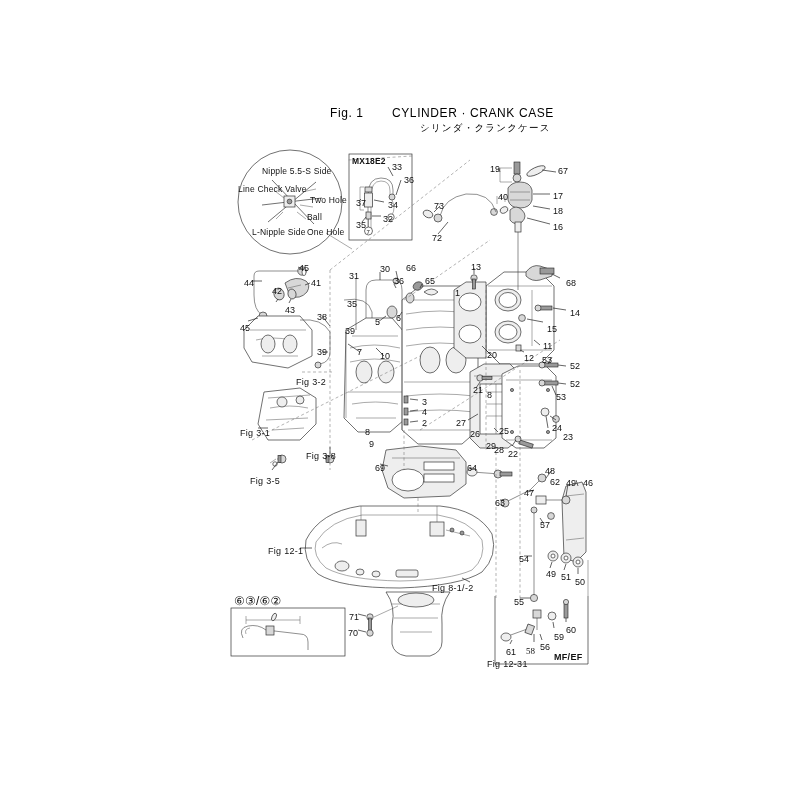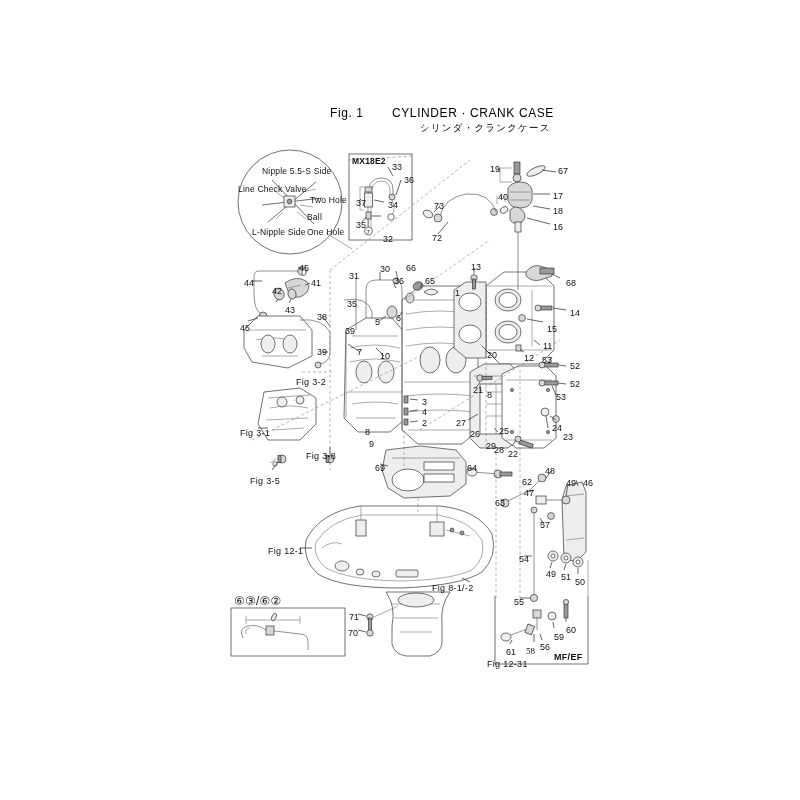--- a/index.html
+++ b/index.html
@@ -465,21 +465,21 @@
     <div class="num" style="left: 508px; top: 450px;">22</div>
     <div class="num" style="left: 563px; top: 433px;">23</div>
     <div class="num" style="left: 552px; top: 424px;">24</div>
     <div class="num" style="left: 499px; top: 427px;">25</div>
     <div class="num" style="left: 470px; top: 430px;">26</div>
     <div class="num" style="left: 456px; top: 419px;">27</div>
     <div class="num" style="left: 494px; top: 446px;">28</div>
     <div class="num" style="left: 486px; top: 442px;">29</div>
     <div class="num" style="left: 380px; top: 265px;">30</div>
     <div class="num" style="left: 349px; top: 272px;">31</div>
-    <div class="num" style="left: 383px; top: 215px; margin-top: 20px;">32</div>
+    <div class="num" style="left: 383px; top: 215px;">32</div>
     <div class="num" style="left: 392px; top: 163px;">33</div>
     <div class="num" style="left: 388px; top: 201px;">34</div>
     <div class="num" style="left: 356px; top: 221px;">35</div>
     <div class="num" style="left: 347px; top: 300px;">35</div>
     <div class="num" style="left: 404px; top: 176px;">36</div>
     <div class="num" style="left: 394px; top: 277px;">36</div>
     <div class="num" style="left: 356px; top: 199px;">37</div>
     <div class="num" style="left: 317px; top: 313px;">38</div>
     <div class="num" style="left: 317px; top: 348px;">39</div>
     <div class="num" style="left: 345px; top: 327px;">39</div>
@@ -502,21 +502,21 @@
     <div class="num" style="left: 542px; top: 356px;">53</div>
     <div class="num" style="left: 556px; top: 393px;">53</div>
     <div class="num" style="left: 519px; top: 555px;">54</div>
     <div class="num" style="left: 514px; top: 598px;">55</div>
     <div class="num" style="left: 540px; top: 643px;">56</div>
     <div class="num" style="left: 540px; top: 521px;">57</div>
     <div class="num" style="left: 526px; top: 647px; font-family: Liberation Serif, serif;">58</div>
     <div class="num" style="left: 554px; top: 633px;">59</div>
     <div class="num" style="left: 566px; top: 626px;">60</div>
     <div class="num" style="left: 506px; top: 648px;">61</div>
-    <div class="num" style="left: 510px; top: 478px; padding-left: 12px;">62</div>
+    <div class="num" style="left: 538px; top: 478px; padding-left: 12px;">62</div>
     <div class="num" style="left: 495px; top: 499px;">63</div>
     <div class="num" style="left: 467px; top: 464px;">64</div>
     <div class="num" style="left: 425px; top: 277px;">65</div>
     <div class="num" style="left: 406px; top: 264px;">66</div>
     <div class="num" style="left: 558px; top: 167px;">67</div>
     <div class="num" style="left: 566px; top: 279px;">68</div>
     <div class="num" style="left: 375px; top: 464px;">69</div>
     <div class="num" style="left: 348px; top: 629px;">70</div>
     <div class="num" style="left: 349px; top: 613px;">71</div>
     <div class="num" style="left: 432px; top: 234px;">72</div>

